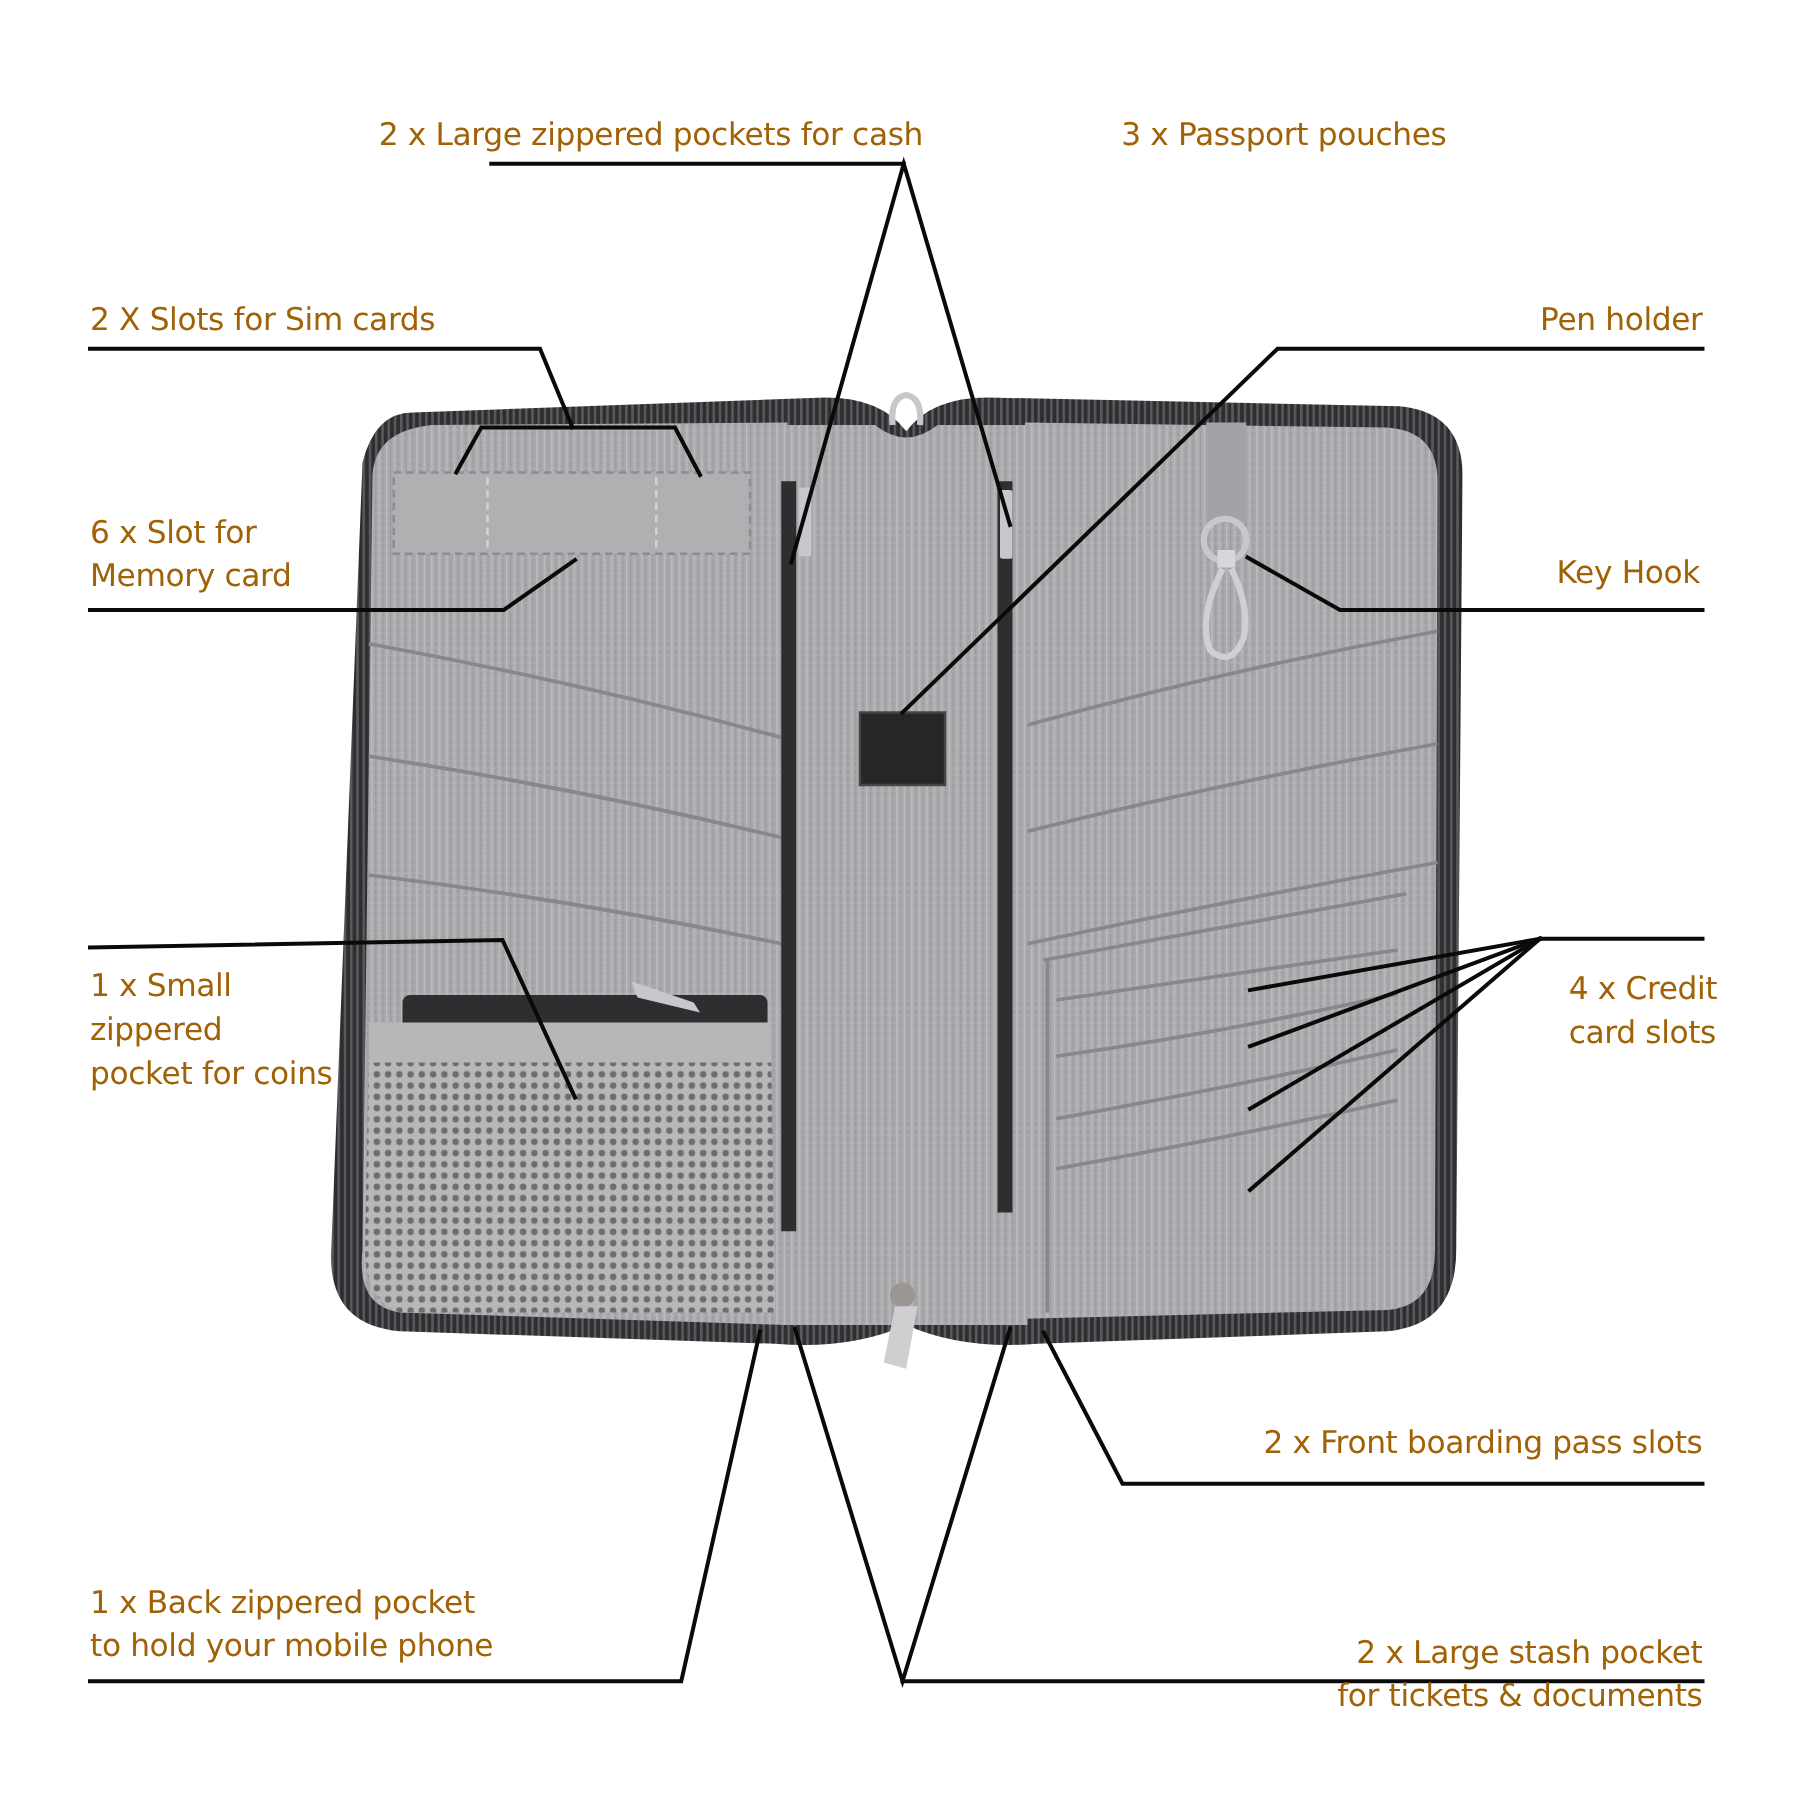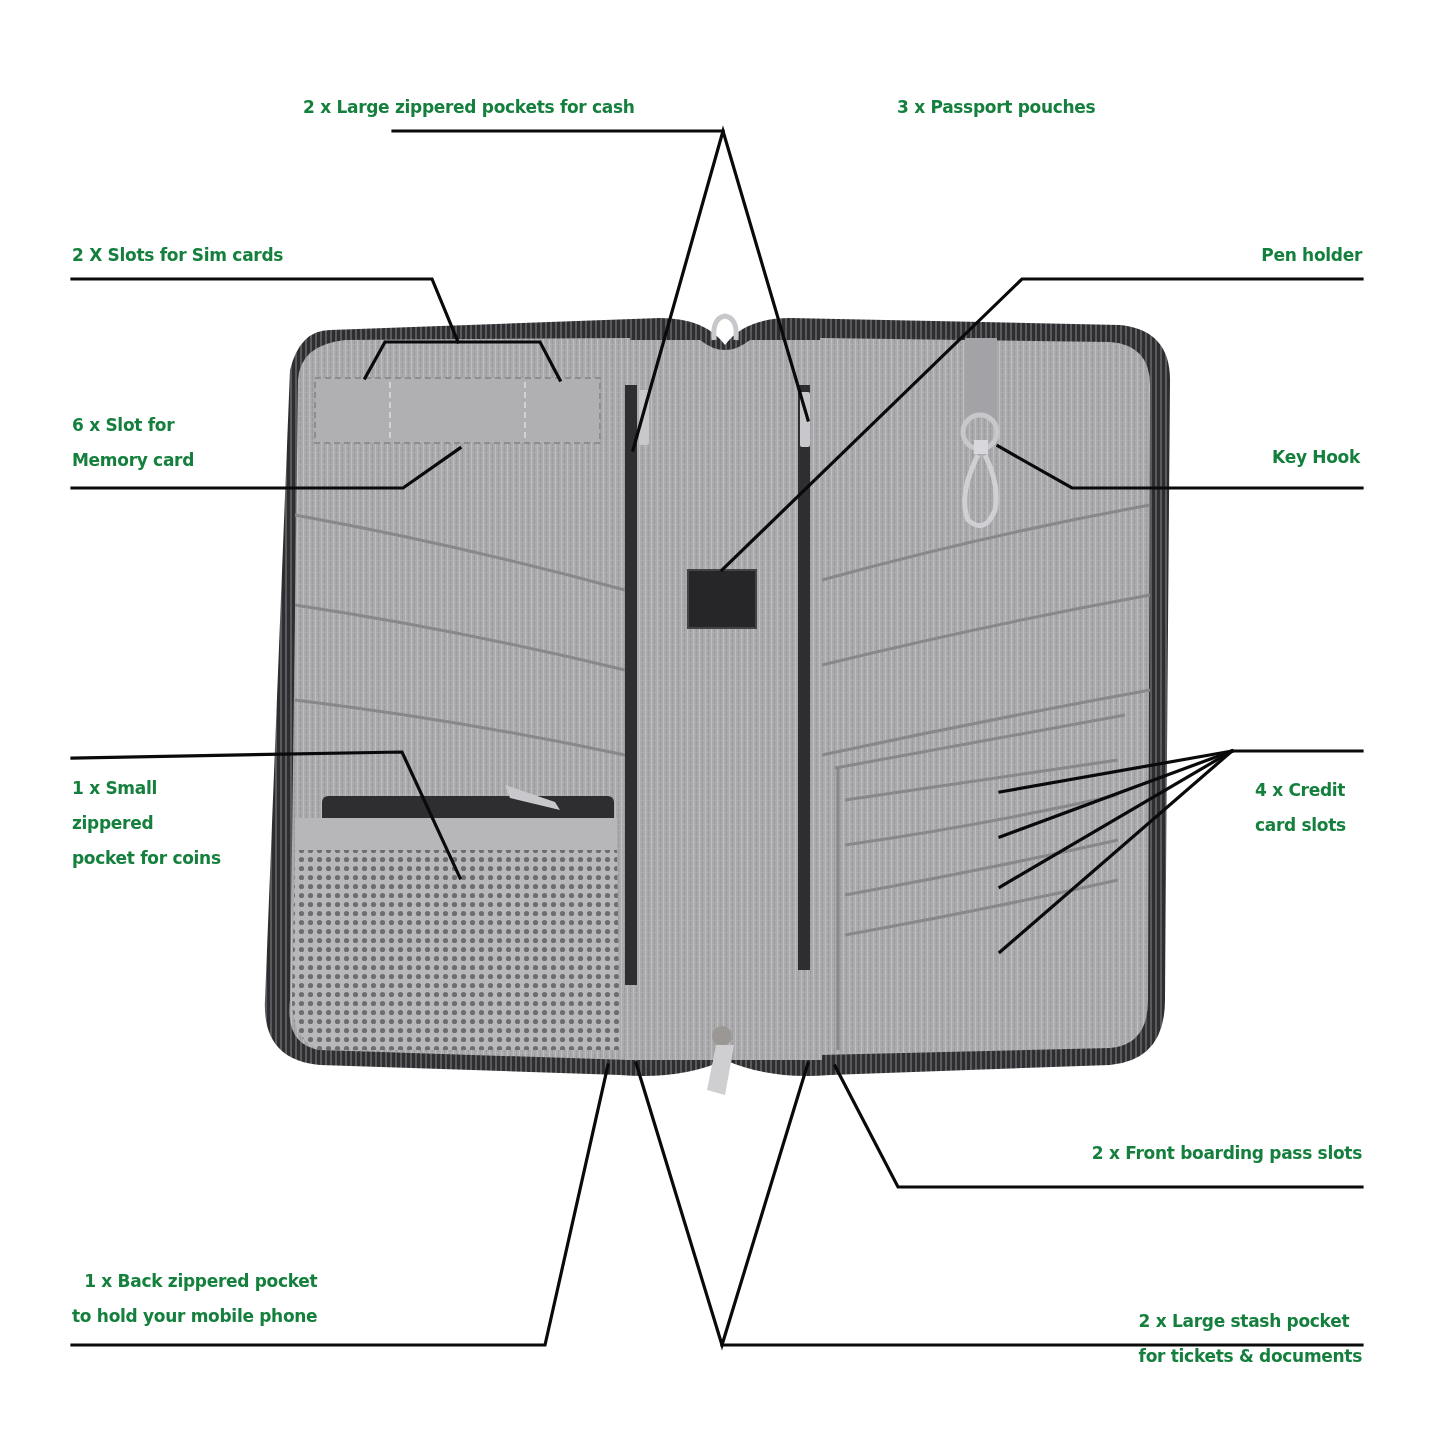--- a/index.html
+++ b/index.html
@@ -1,20 +1,20 @@
 <!DOCTYPE html>
 <html><head>
   <meta charset="utf-8">
   <style>
     html, body { margin: 0; padding: 0; background: #ffffff; }
     body { width: 1445px; height: 1445px; position: relative; overflow: hidden;
            font-family: "DejaVu Sans", "Liberation Sans", sans-serif; color: #111111; }
-    .label { position: absolute; font-size: 17px; line-height: 35px; color: #15803d;
-             letter-spacing: -0.3px; white-space: pre-line; font-weight: bold; }
-    .right { }
+    .label { position: absolute; font-size: 25px; line-height: 35px; color: #a16207;
+             letter-spacing: -0.3px; white-space: pre-line; }
+    .right { text-align: right; }
     svg.art { position: absolute; left: 0; top: 0; width: 1445px; height: 1445px; }
     .leader { stroke: #0a0a0a; stroke-width: 3.2; fill: none; stroke-linecap: square; stroke-linejoin: miter; }
   </style>
 </head>
 <body>
 
 <svg class="art" viewBox="0 0 1445 1445">
   <defs>
     <pattern id="weave" width="6" height="6" patternUnits="userSpaceOnUse">
       <rect width="6" height="6" fill="#a9a8ab"></rect>
@@ -132,16 +132,16 @@
 <div class="label right" style="right:83px; top:238px;">Pen holder</div>
 <div class="label" style="left:72px; top:408px;">6 x Slot for
 Memory card</div>
 <div class="label right" style="right:85px; top:440px;margin-left:24px;">Key Hook</div>
 <div class="label" style="left:72px; top:771px;">1 x Small
 zippered
 pocket for coins</div>
 <div class="label" style="left:1255px; top:763px;margin-top:10px;">4 x Credit
 card slots</div>
 <div class="label right" style="right:83px; top:1136px;">2 x Front boarding pass slots</div>
-<div class="label" style="left:72px; top:1264px;text-align:right;">1 x Back zippered pocket
+<div class="label" style="left:72px; top:1264px;">1 x Back zippered pocket
 to hold your mobile phone</div>
 <div class="label right" style="right:83px; top:1264px;margin-top:40px;">2 x Large stash pocket
 for tickets &amp; documents</div>
 
 </body></html>

